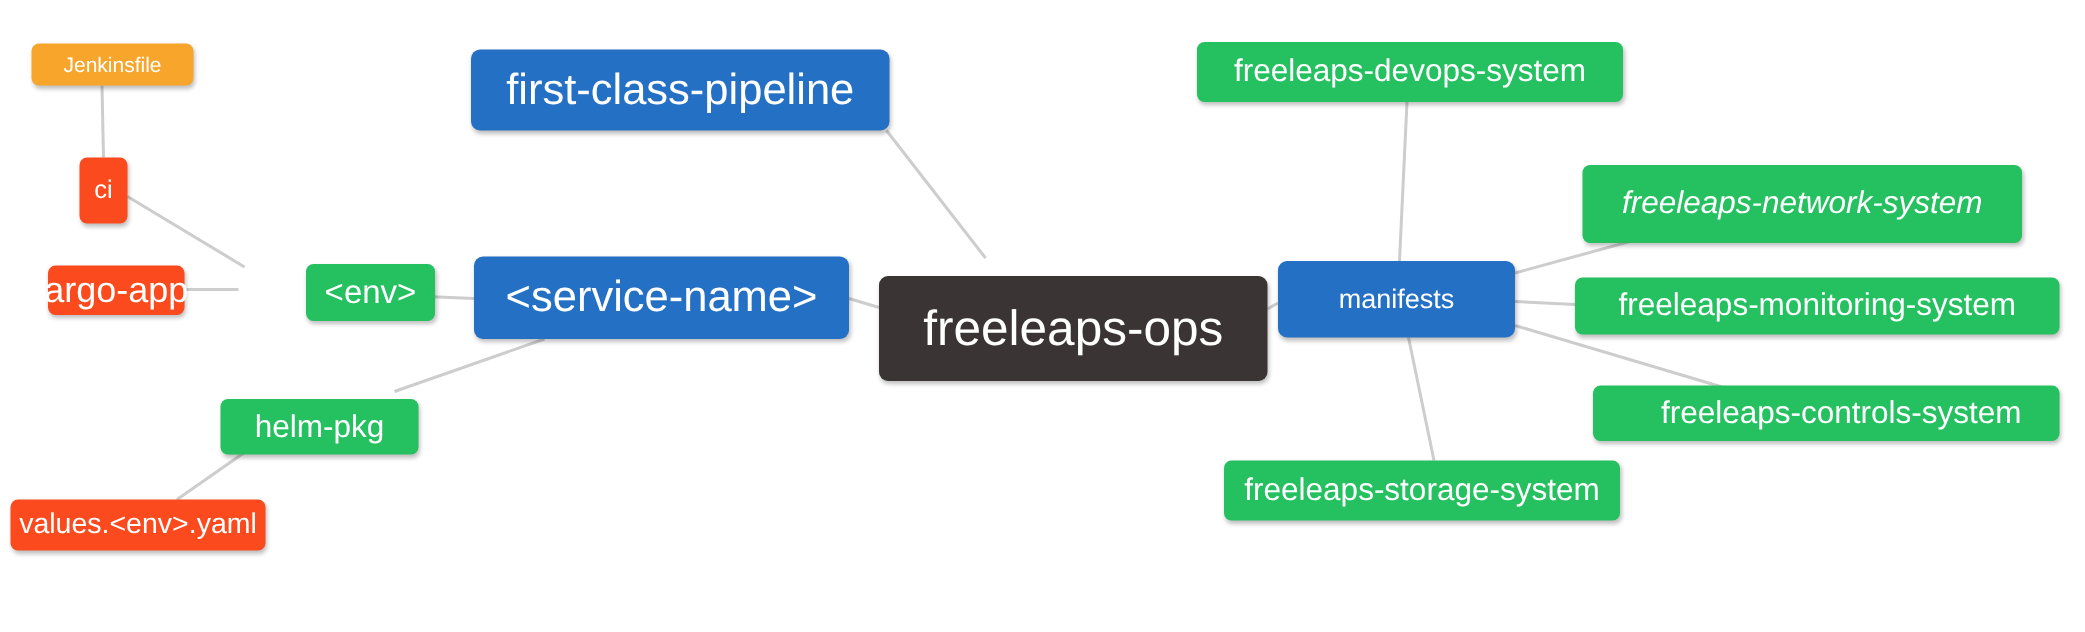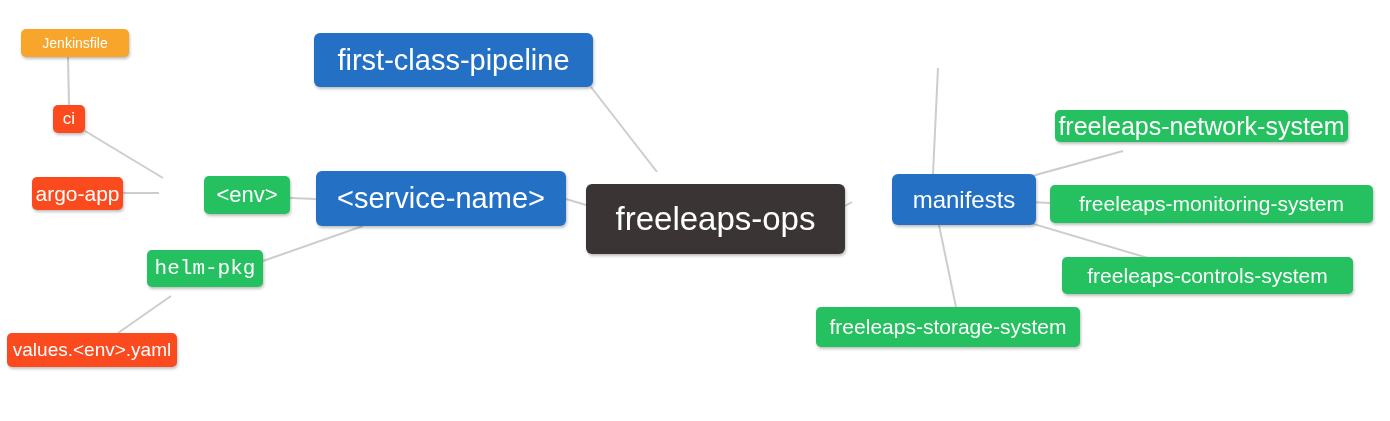--- a/index.html
+++ b/index.html
@@ -26,33 +26,33 @@
     position:absolute;
     display:flex;align-items:center;justify-content:center;
     color:var(--text);
     border-radius:5px;
     box-shadow:1px 2px 3px rgba(0,0,0,0.25);
     white-space:nowrap;
     cursor:pointer;
     user-select:none;
   }
   .n-jenkinsfile{left:21px;top:29px;width:108px;height:28px;font-size:14px;background:var(--amber);}
-  .n-ci{left:53px;top:105px;width:32px;height:28px;font-size:17px;background:var(--red);}
-  .n-argo{left:32px;top:177px;width:91px;height:33px;font-size:21px;background:var(--red);}
+  .n-ci{left:53px;top:105px;width:32px;height:44px;font-size:17px;background:var(--red);}
+  .n-argo{left:32px;top:177px;width:91px;height:33px;font-size:24px;background:var(--red);}
   .n-env{left:159px;top:176px;width:86px;height:38px;font-size:22px;background:var(--green);margin-left:45px;}
   .n-fcp{left:314px;top:33px;width:279px;height:54px;font-size:29px;background:var(--blue);border-radius:6px;}
   .n-svc{left:316px;top:171px;width:250px;height:55px;font-size:29px;background:var(--blue);border-radius:6px;}
   .n-ops{left:586px;top:184px;width:259px;height:70px;font-size:33px;background:var(--dark);border-radius:6px;}
-  .n-manifests{left:892px;top:174px;width:144px;height:51px;font-size:24px;background:var(--blue);border-radius:6px;}
-  .n-helm{left:147px;top:250px;width:116px;height:37px;font-size:21px;background:var(--green);font-family:Liberation Mono, monospace;}
+  .n-manifests{left:852px;top:174px;width:158px;height:51px;font-size:18px;background:var(--blue);border-radius:6px;}
+  .n-helm{left:147px;top:266px;width:132px;height:37px;font-size:21px;background:var(--green);}
   .n-values{left:7px;top:333px;width:170px;height:34px;font-size:19px;background:var(--red);}
   .n-devops{left:798px;top:28px;width:284px;height:40px;font-size:21px;background:var(--green);}
-  .n-network{left:1055px;top:110px;width:293px;height:32px;font-size:25px;background:var(--green);}
+  .n-network{left:1055px;top:110px;width:293px;height:52px;font-size:21px;background:var(--green);font-style:italic;}
   .n-monitoring{left:1050px;top:185px;width:323px;height:38px;font-size:21px;background:var(--green);}
-  .n-controls{left:1062px;top:257px;width:291px;height:37px;font-size:21px;background:var(--green);}
+  .n-controls{left:1062px;top:257px;width:291px;height:37px;font-size:21px;background:var(--green);padding-left:20px;}
   .n-storage{left:816px;top:307px;width:264px;height:40px;font-size:21px;background:var(--green);}
 </style>
 </head>
 <body>
 
 <div id="canvas">
 
   <svg id="edges" viewBox="0 0 1390 421">
     <line x1="68" y1="57" x2="69" y2="105"></line>
     <line x1="85" y1="131" x2="163" y2="178"></line>
@@ -73,18 +73,19 @@
   <div class="node n-jenkinsfile">Jenkinsfile</div>
   <div class="node n-ci">ci</div>
   <div class="node n-argo">argo-app</div>
   <div class="node n-env">&lt;env&gt;</div>
   <div class="node n-fcp">first-class-pipeline</div>
   <div class="node n-svc">&lt;service-name&gt;</div>
   <div class="node n-ops">freeleaps-ops</div>
   <div class="node n-manifests">manifests</div>
   <div class="node n-helm">helm-pkg</div>
   <div class="node n-values">values.&lt;env&gt;.yaml</div>
+  <div class="node n-devops">freeleaps-devops-system</div>
   <div class="node n-network">freeleaps-network-system</div>
   <div class="node n-monitoring">freeleaps-monitoring-system</div>
   <div class="node n-controls">freeleaps-controls-system</div>
   <div class="node n-storage">freeleaps-storage-system</div>
 
 </div>
 
 </body></html>

